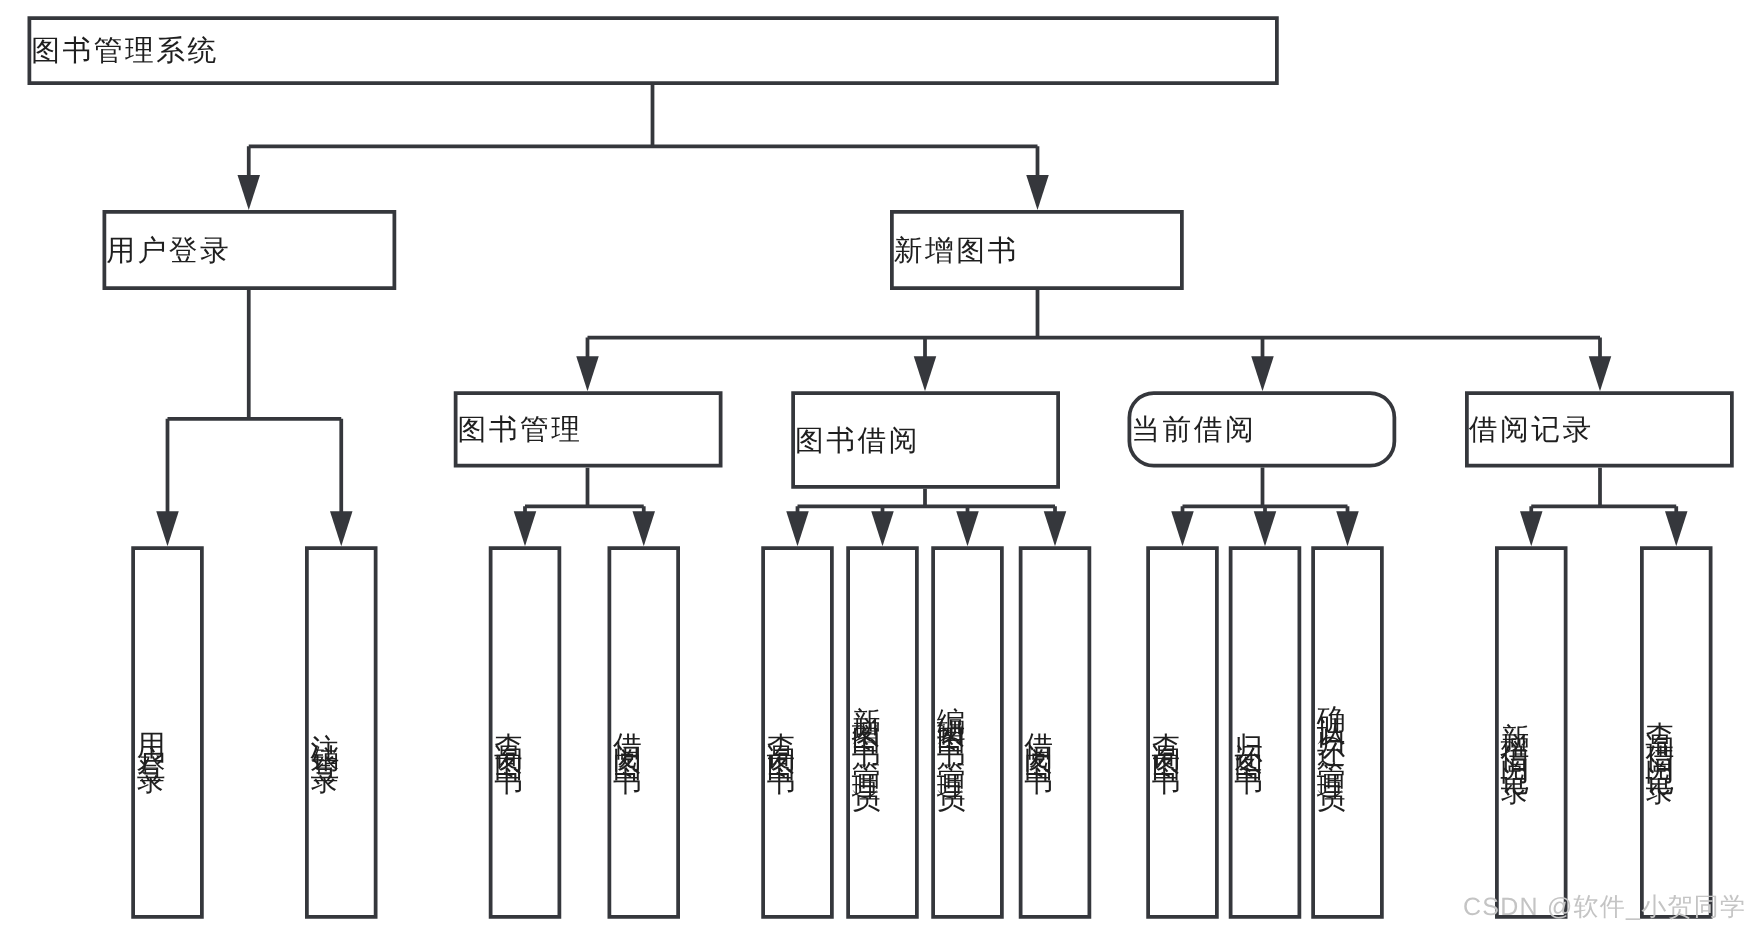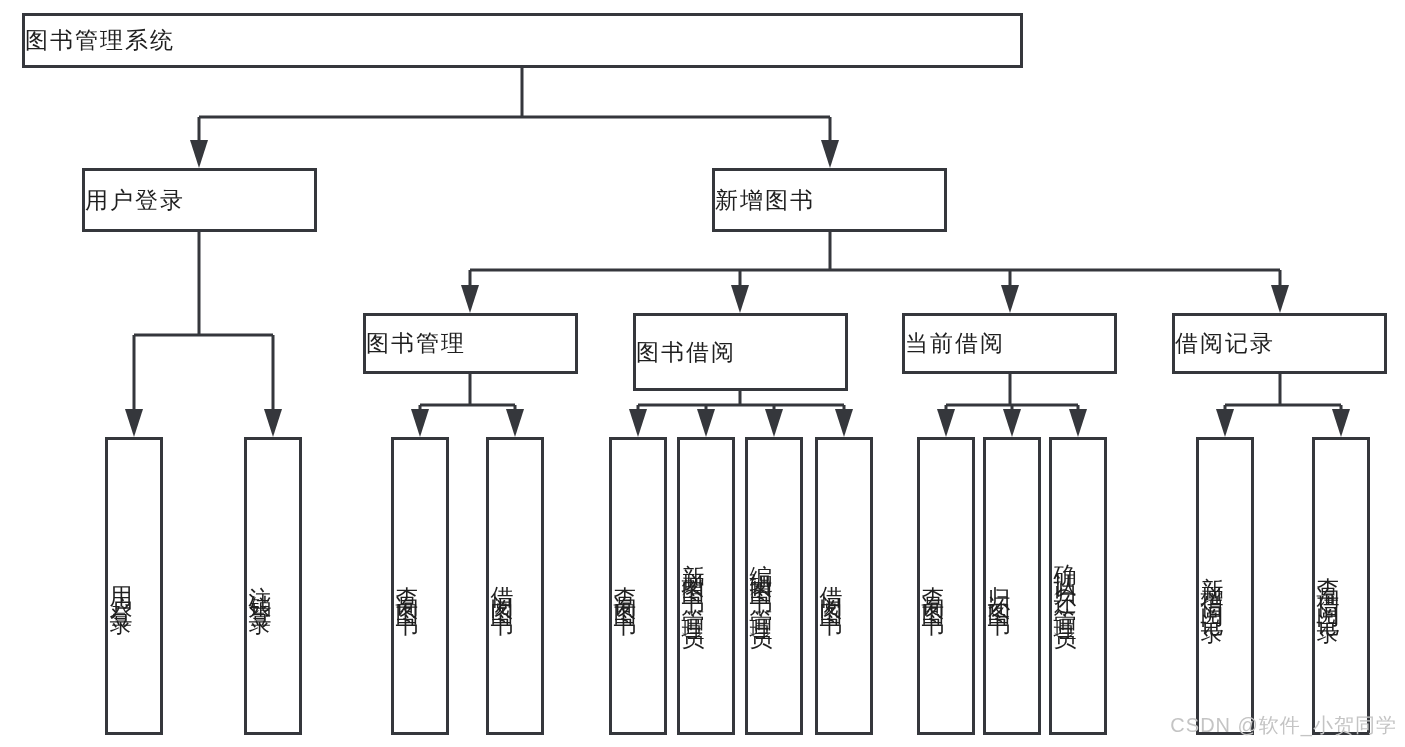--- a/index.html
+++ b/index.html
@@ -128,21 +128,21 @@
   <div class="node" style="left:712px; top:168px; width:235px; height:64px;">
     <span class="label">新增图书</span>
   </div>
 
   <div class="node" style="left:363px; top:313px; width:215px; height:61px;">
     <span class="label">图书管理</span>
   </div>
   <div class="node" style="left:633px; top:313px; width:215px; height:78px;">
     <span class="label">图书借阅</span>
   </div>
-  <div class="node" style="left:902px; top:313px; width:215px; height:61px;">
+  <div class="node" style="left:902px; top:313px; width:215px; height:61px;border-radius:21px;">
     <span class="label">当前借阅</span>
   </div>
   <div class="node" style="left:1172px; top:313px; width:215px; height:61px;">
     <span class="label">借阅记录</span>
   </div>
 
   <div class="node leaf" style="left:105px; top:437px; width:58px; height:298px;">
     <span class="label">用户登录</span>
   </div>
   <div class="node leaf" style="left:244px; top:437px; width:58px; height:298px;">

